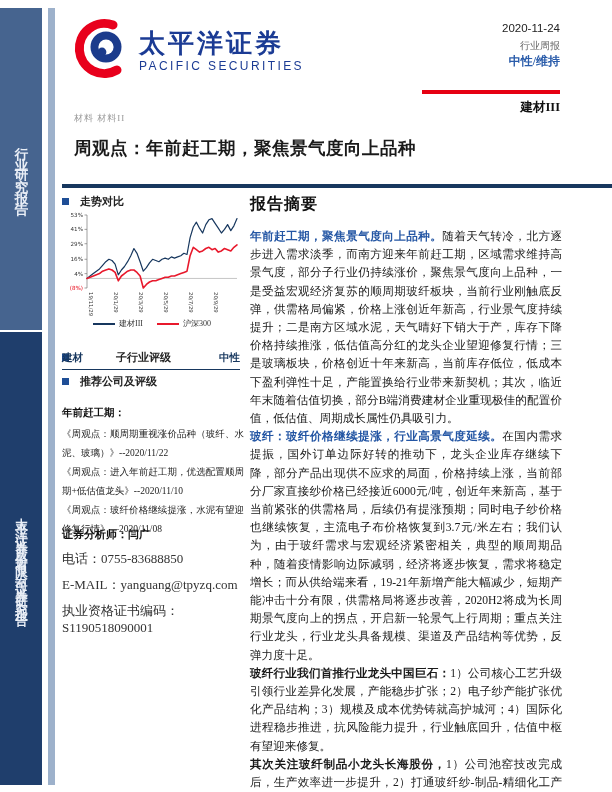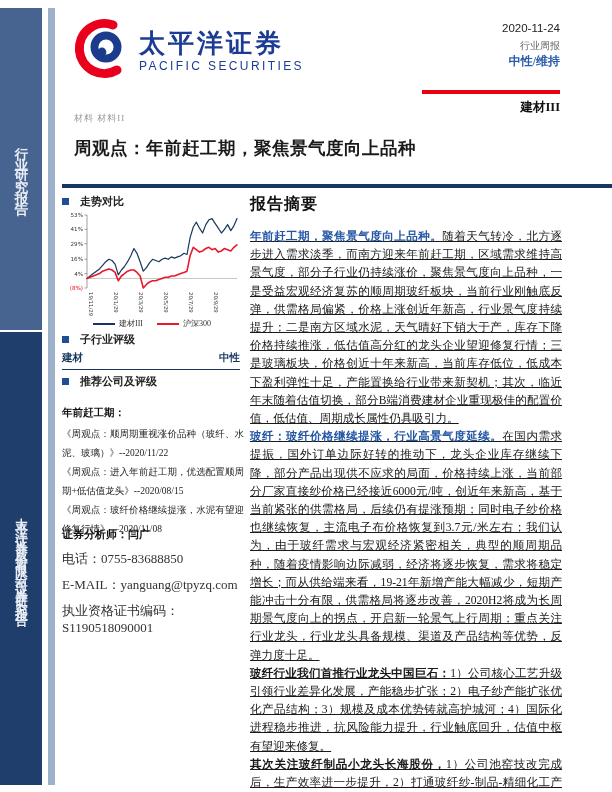--- a/index.html
+++ b/index.html
@@ -40,21 +40,21 @@
   .rating-row{display:flex;justify-content:space-between;width:178px;
               font-size:10.5px;font-weight:bold;color:#17375E;
               border-bottom:1.5px solid #17375E;padding-bottom:4px;}
   .related-title{font-size:10.5px;font-weight:bold;color:#111;margin-bottom:5px;}
   .related-item{font-size:9.5px;line-height:19px;color:#222;text-align:justify;}
   .analyst-name{font-size:11px;font-weight:bold;color:#111;margin-bottom:8px;}
   .analyst-line{font-size:13px;color:#333;margin-bottom:8px;}
   .analyst-line a{color:#333;text-decoration:none;}
   .sum-title{font-size:16px;font-weight:bold;color:#111;letter-spacing:1px;}
   .paras{margin-top:13px;}
-  .paras p{margin:0;font-size:11.6px;line-height:18.2px;text-align:justify;color:#1a1a1a;text-decoration:underline;}
+  .paras p{margin:0;font-size:11.6px;line-height:18.2px;text-align:justify;color:#1a1a1a;}
   .lead-blue{color:#2456A4;font-weight:bold;}
   .lead-black{color:#1a1a1a;font-weight:bold;}
   svg text{font-family:"DejaVu Sans","Liberation Sans",sans-serif;}
 </style>
 </head>
 <body>
 
 <div class="page">
 
   <div class="sb-top">
@@ -127,39 +127,39 @@
         <span class="legend-item">
           <span class="legend-line" style="background: rgb(23, 55, 94);"></span>
           <span>建材III</span>
         </span>
         <span class="legend-item">
           <span class="legend-line" style="background: rgb(232, 25, 44);"></span>
           <span>沪深300</span>
         </span>
       </div>
 
-    <div class="sec-head pos" style="top:138px;">
+    <div class="sec-head pos" style="top:156px;gap:36px;">
       <span class="bullet"></span>
       <span>子行业评级</span>
     </div>
 
     <div class="rating-row pos" style="top:157px;">
       <span>建材</span>
       <span>中性</span>
     </div>
 
     <div class="sec-head pos" style="top:180px;">
       <span class="bullet"></span>
       <span>推荐公司及评级</span>
     </div>
 
     <div class="pos" style="top:212px;width:182px;">
       <div class="related-title">年前赶工期：</div>
       <div class="related-item">《周观点：顺周期重视涨价品种（玻纤、水泥、玻璃）》--2020/11/22</div>
-      <div class="related-item">《周观点：进入年前赶工期，优选配置顺周期+低估值龙头》--2020/08/15</div>
+      <div class="related-item">《周观点：进入年前赶工期，优选配置顺周期+低估值龙头》--2020/11/10</div>
       <div class="related-item">《周观点：玻纤价格继续提涨，水泥有望迎修复行情》—2020/11/08</div>
     </div>
 
     <div class="pos" style="top:333px;width:182px;">
       <div class="analyst-name">证券分析师：闫广</div>
       <div class="analyst-line">电话：0755-83688850</div>
       <div class="analyst-line"><span>E-MAIL：</span><a href="#">yanguang@tpyzq.com</a></div>
       <div class="analyst-line">执业资格证书编码：S1190518090001</div>
     </div>
   </div>

